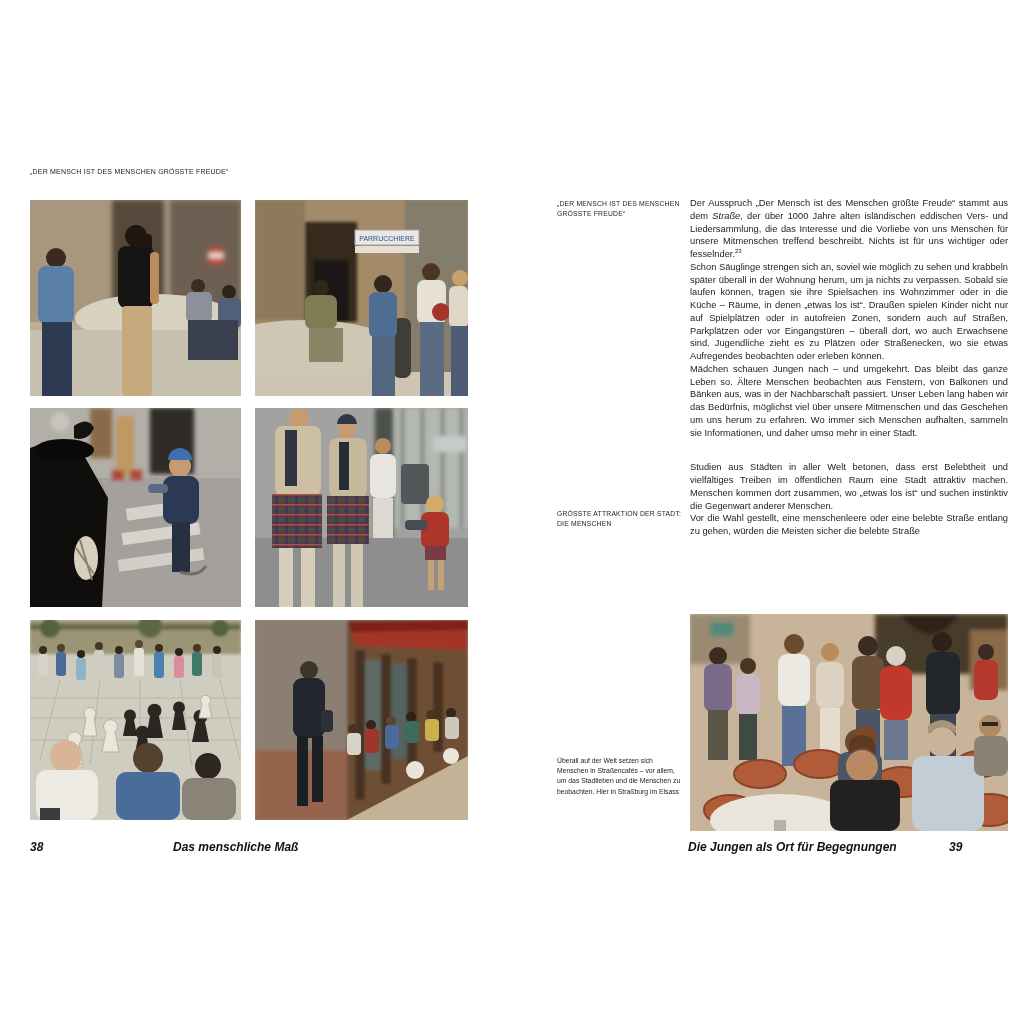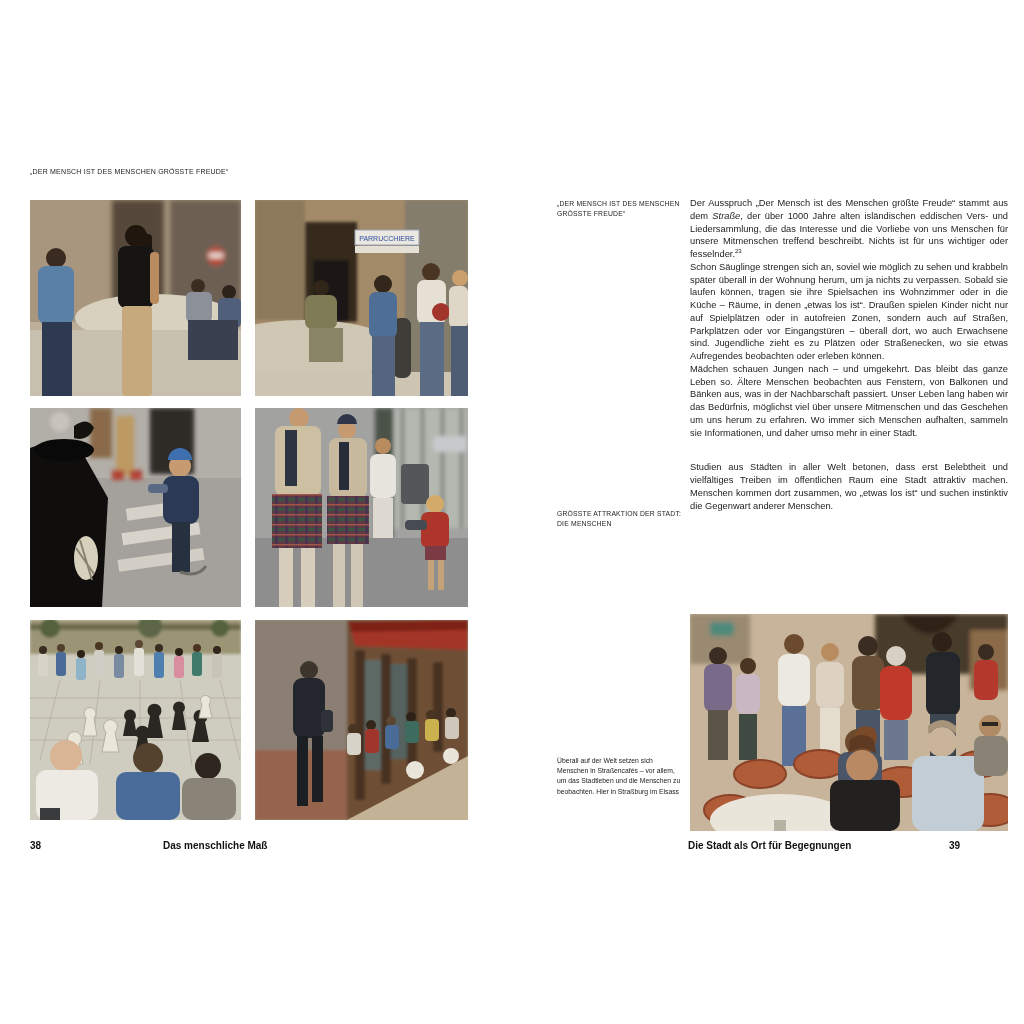--- a/index.html
+++ b/index.html
@@ -2,21 +2,21 @@
 <html><head>
 <meta charset="utf-8">
 <style>
   html,body{margin:0;padding:0;background:#ffffff;}
   #spread{position:relative;width:1024px;height:1024px;background:#ffffff;overflow:hidden;
           font-family:"Liberation Sans",sans-serif;color:#1c1c1c;}
   .abs{position:absolute;}
   .kicker{font-size:7px;letter-spacing:.2px;color:#222;white-space:nowrap;}
   .note{font-size:6.8px;line-height:9.6px;letter-spacing:.2px;color:#222;width:130px;}
   .caption{font-size:6.8px;line-height:10.2px;color:#222;width:128px;}
-  .footer{font-size:10px;font-weight:bold;color:#111;white-space:nowrap;}
+  .footer{font-size:12px;font-weight:bold;color:#111;white-space:nowrap;font-style:italic;}
   #main-text{width:318px;font-size:9.3px;line-height:12.75px;text-align:justify;color:#1c1c1c;}
   #main-text p{margin:0;}
   #main-text p:nth-child(4){margin-top:22px;}
   #main-text sup{font-size:6px;line-height:0;}
   .photo{overflow:hidden;background:#b9b0a2;}
   .photo svg{display:block;width:100%;height:100%;}
 </style>
 </head>
 <body>
 
@@ -332,31 +332,32 @@
             <rect y="9" width="14" height="22" rx="4" fill="#cfc8ba"></rect>
           </g>
       </g>
       <path d="M92,200 L213,136 L213,200 Z" fill="#c3b295"></path>
       <circle cx="160" cy="150" r="9" fill="#e9e5da"></circle>
         <circle cx="196" cy="136" r="8" fill="#e9e5da"></circle>
     </svg>
   </div>
 
   <div class="abs footer" style="left:30px;top:840px;">38</div>
-  <div class="abs footer" style="left:163px;top:840px;">Das menschliche Maß</div>
+  <div class="abs footer" style="left:173px;top:840px;">Das menschliche Maß</div>
 
   <div class="abs note" style="left:557px;top:199px;">„DER MENSCH IST DES MENSCHEN GRÖSSTE FREUDE“</div>
   <div class="abs note" style="left:557px;top:509px;">GRÖSSTE ATTRAKTION DER STADT: DIE MENSCHEN</div>
   <div class="abs caption" style="left:557px;top:756px;">Überall auf der Welt setzen sich Menschen in Straßencafés – vor allem, um das Stadtleben und die Menschen zu beobachten. Hier in Straßburg im Elsass</div>
 
   <div id="main-text" class="abs" style="left:690px;top:197px;">
       <p><span>Der Ausspruch „Der Mensch ist des Menschen größte Freude“ stammt aus dem </span><i>Straße</i><span>, der über 1000 Jahre alten isländischen eddischen Vers- und Liedersammlung, die das Interesse und die Vorliebe von uns Menschen für unsere Mitmenschen treffend beschreibt. Nichts ist für uns wichtiger oder fesselnder.</span><sup>23</sup></p>
       <p><span>Schon Säuglinge strengen sich an, soviel wie möglich zu sehen und krabbeln später überall in der Wohnung herum, um ja nichts zu verpassen. Sobald sie laufen können, tragen sie ihre Spielsachen ins Wohnzimmer oder in die Küche – Räume, in denen „etwas los ist“. Draußen spielen Kinder nicht nur auf Spielplätzen oder in autofreien Zonen, sondern auch auf Straßen, Parkplätzen oder vor Eingangstüren – überall dort, wo auch Erwachsene sind. Jugendliche zieht es zu Plätzen oder Straßenecken, wo sie etwas Aufregendes beobachten oder erleben können.</span></p>
       <p><span>Mädchen schauen Jungen nach – und umgekehrt. Das bleibt das ganze Leben so. Ältere Menschen beobachten aus Fenstern, von Balkonen und Bänken aus, was in der Nachbarschaft passiert. Unser Leben lang haben wir das Bedürfnis, möglichst viel über unsere Mitmenschen und das Geschehen um uns herum zu erfahren. Wo immer sich Menschen aufhalten, sammeln sie Informationen, und daher umso mehr in einer Stadt.</span></p>
       <p><span>Studien aus Städten in aller Welt betonen, dass erst Belebtheit und vielfältiges Treiben im öffentlichen Raum eine Stadt attraktiv machen. Menschen kommen dort zusammen, wo „etwas los ist“ und suchen instinktiv die Gegenwart anderer Menschen.</span></p>
+      <p><span>Vor die Wahl gestellt, eine menschenleere oder eine belebte Straße entlang zu gehen, würden die Meisten sicher die belebte Straße</span></p>
     </div>
 
   <div class="abs photo" style="left:690px;top:614px;width:318px;height:217px;" aria-label="Straßencafé auf einem sonnigen Platz in Straßburg: Gäste an runden Tischen, Passanten im Hintergrund">
     <svg viewBox="0 0 318 217" preserveAspectRatio="none">
       <defs>
           <filter id="b7">
             <feGaussianBlur stdDeviation="2"></feGaussianBlur>
           </filter>
         </defs>
       <rect width="318" height="217" fill="#c7b49a"></rect>
@@ -413,16 +414,16 @@
       <rect x="140" y="166" width="70" height="51" rx="10" fill="#23211f"></rect>
       <circle cx="252" cy="128" r="15" fill="#c9b49a"></circle>
       <path d="M238,120 q14,-14 28,0 l0,-8 q-14,-12 -28,0 Z" fill="#a8947a"></path>
       <rect x="222" y="142" width="72" height="75" rx="12" fill="#c3cdd6"></rect>
       <circle cx="300" cy="112" r="11" fill="#b08a62"></circle>
         <rect x="292" y="108" width="16" height="4" fill="#2a2622"></rect>
       <rect x="284" y="122" width="34" height="40" rx="8" fill="#8a8274"></rect>
     </svg>
   </div>
 
-  <div class="abs footer" style="left:688px;top:840px;">Die Stadt als Ort für Begegnungen</div>
+  <div class="abs footer" style="left:688px;top:840px;">Die Jungen als Ort für Begegnungen</div>
   <div class="abs footer" style="left:949px;top:840px;width:48px;text-align:left;">39</div>
 
 </div>
 
 </body></html>

